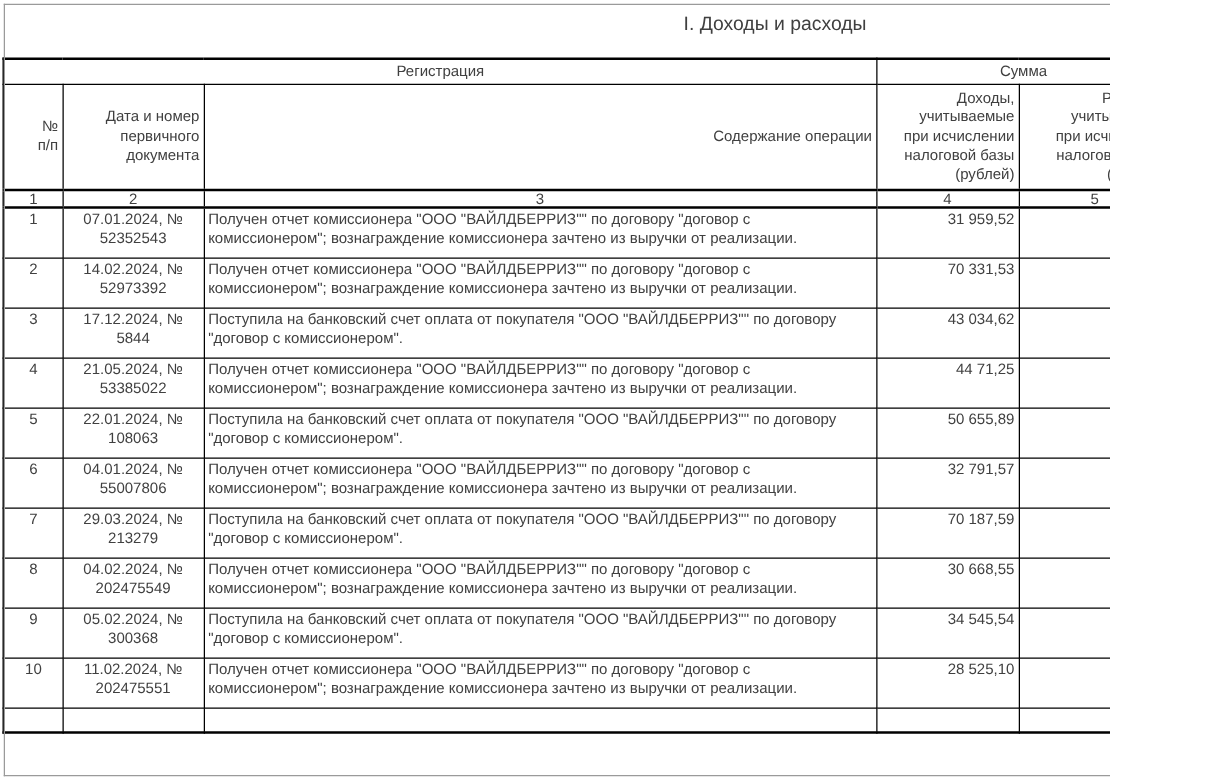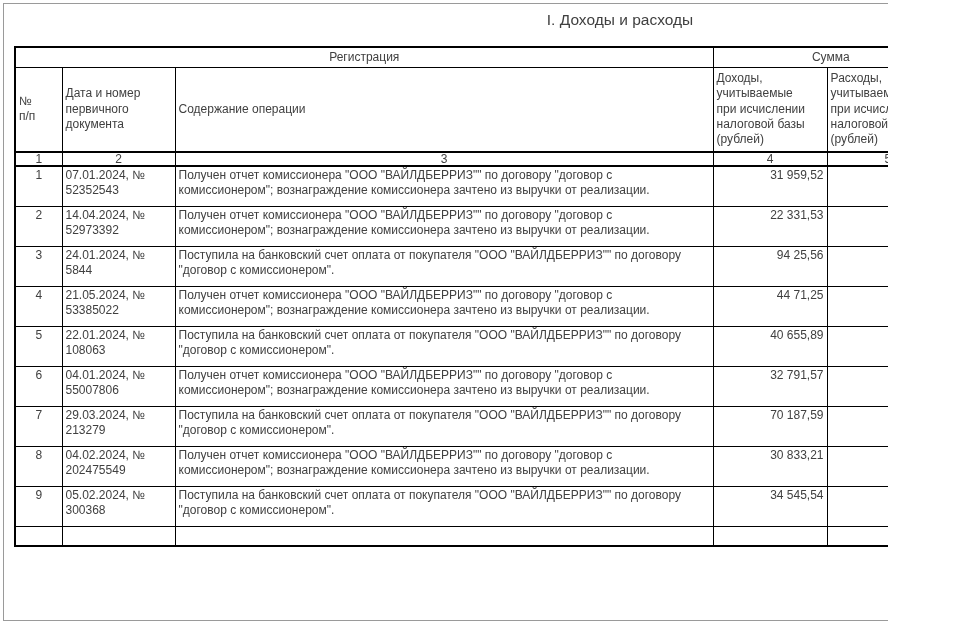--- a/index.html
+++ b/index.html
@@ -28,61 +28,61 @@
   }
   .title {
     position: absolute;
     top: 11px; left: 270px; width: 700px;
     text-align: center;
     font-size: 15.5px;
     color: #404040;
   }
   table.ledger {
     position: absolute;
-    left: 14px; top: 46px;
+    left: 2px; top: 46px;
     width: 934px;
     border-collapse: collapse;
     table-layout: fixed;
     font-size: 12px;
     line-height: 15.4px;
     color: #404040;
   }
   table.ledger { border: 2px solid #000; }
   table.ledger th, table.ledger td { border: 1px solid #000; }
   table.ledger th { font-weight: normal; }
 
   tr.group-row th {
     height: 20px;
     text-align: center;
     vertical-align: middle;
   }
   th.thick-left { border-left-width: 2px; }
 
   tr.col-row th {
     height: 85px;
-    text-align: left;
+    text-align: right;
     vertical-align: middle;
     white-space: pre-line;
     padding: 1px 3px;
   }
   tr.num-row th {
     height: 14px;
     line-height: 12px;
     padding: 0;
     text-align: center;
     border-top-width: 2px;
     border-bottom-width: 2px;
   }
   tbody td {
     height: 40px;
     vertical-align: top;
     padding: 1px 3px;
   }
   td.c-num { text-align: center; }
-  td.c-doc { text-align: left; }
+  td.c-doc { text-align: center; }
   td.c-op  { text-align: left; }
   td.c-amt { text-align: right; }
   tfoot td { height: 20px; }
 </style>
 </head>
 <body>
 
 <div class="screen">
   <div class="frame"></div>
 
@@ -130,72 +130,79 @@
     <tbody>
         <tr class="data-row">
     <td class="c-num">1</td>
     <td class="c-doc">07.01.2024, № 52352543</td>
     <td class="c-op">Получен отчет комиссионера "ООО "ВАЙЛДБЕРРИЗ"" по договору "договор с комиссионером"; вознаграждение комиссионера зачтено из выручки от реализации.</td>
     <td class="c-amt">31 959,52</td>
     <td class="c-amt"></td>
   </tr>
         <tr class="data-row">
     <td class="c-num">2</td>
-    <td class="c-doc">14.04.2024, № 52973392</td>
-    <td class="c-op">Получен отчет комиссионера "ООО "ВАЙЛДБЕРРИЗ"" по договору "договор с комиссионером"; вознаграждение комиссионера зачтено из выручки от реализации.</td>
-    <td class="c-amt">22 331,53</td>
+    <td class="c-doc">14.02.2024, № 52973392</td>
+    <td class="c-op">Получен отчет комиссионера "ООО "ВАЙЛДБЕРРИЗ"" по договору "договор с комиссионером"; вознаграждение комиссионера зачтено из выручки от реализации.</td>
+    <td class="c-amt">70 331,53</td>
     <td class="c-amt"></td>
   </tr>
         <tr class="data-row">
     <td class="c-num">3</td>
-    <td class="c-doc">24.01.2024, № 5844</td>
-    <td class="c-op">Поступила на банковский счет оплата от покупателя "ООО "ВАЙЛДБЕРРИЗ"" по договору "договор с комиссионером".</td>
-    <td class="c-amt">94 25,56</td>
+    <td class="c-doc">17.12.2024, № 5844</td>
+    <td class="c-op">Поступила на банковский счет оплата от покупателя "ООО "ВАЙЛДБЕРРИЗ"" по договору "договор с комиссионером".</td>
+    <td class="c-amt">43 034,62</td>
     <td class="c-amt"></td>
   </tr>
         <tr class="data-row">
     <td class="c-num">4</td>
     <td class="c-doc">21.05.2024, № 53385022</td>
     <td class="c-op">Получен отчет комиссионера "ООО "ВАЙЛДБЕРРИЗ"" по договору "договор с комиссионером"; вознаграждение комиссионера зачтено из выручки от реализации.</td>
     <td class="c-amt">44 71,25</td>
     <td class="c-amt"></td>
   </tr>
         <tr class="data-row">
     <td class="c-num">5</td>
     <td class="c-doc">22.01.2024, № 108063</td>
     <td class="c-op">Поступила на банковский счет оплата от покупателя "ООО "ВАЙЛДБЕРРИЗ"" по договору "договор с комиссионером".</td>
-    <td class="c-amt">40 655,89</td>
+    <td class="c-amt">50 655,89</td>
     <td class="c-amt"></td>
   </tr>
         <tr class="data-row">
     <td class="c-num">6</td>
     <td class="c-doc">04.01.2024, № 55007806</td>
     <td class="c-op">Получен отчет комиссионера "ООО "ВАЙЛДБЕРРИЗ"" по договору "договор с комиссионером"; вознаграждение комиссионера зачтено из выручки от реализации.</td>
     <td class="c-amt">32 791,57</td>
     <td class="c-amt"></td>
   </tr>
         <tr class="data-row">
     <td class="c-num">7</td>
     <td class="c-doc">29.03.2024, № 213279</td>
     <td class="c-op">Поступила на банковский счет оплата от покупателя "ООО "ВАЙЛДБЕРРИЗ"" по договору "договор с комиссионером".</td>
     <td class="c-amt">70 187,59</td>
     <td class="c-amt"></td>
   </tr>
         <tr class="data-row">
     <td class="c-num">8</td>
     <td class="c-doc">04.02.2024, № 202475549</td>
     <td class="c-op">Получен отчет комиссионера "ООО "ВАЙЛДБЕРРИЗ"" по договору "договор с комиссионером"; вознаграждение комиссионера зачтено из выручки от реализации.</td>
-    <td class="c-amt">30 833,21</td>
+    <td class="c-amt">30 668,55</td>
     <td class="c-amt"></td>
   </tr>
         <tr class="data-row">
     <td class="c-num">9</td>
     <td class="c-doc">05.02.2024, № 300368</td>
     <td class="c-op">Поступила на банковский счет оплата от покупателя "ООО "ВАЙЛДБЕРРИЗ"" по договору "договор с комиссионером".</td>
     <td class="c-amt">34 545,54</td>
+    <td class="c-amt"></td>
+  </tr>
+        <tr class="data-row">
+    <td class="c-num">10</td>
+    <td class="c-doc">11.02.2024, № 202475551</td>
+    <td class="c-op">Получен отчет комиссионера "ООО "ВАЙЛДБЕРРИЗ"" по договору "договор с комиссионером"; вознаграждение комиссионера зачтено из выручки от реализации.</td>
+    <td class="c-amt">28 525,10</td>
     <td class="c-amt"></td>
   </tr>
       </tbody>
     <tfoot>
       <tr>
         <td></td>
         <td></td>
         <td></td>
         <td></td>
         <td></td>

